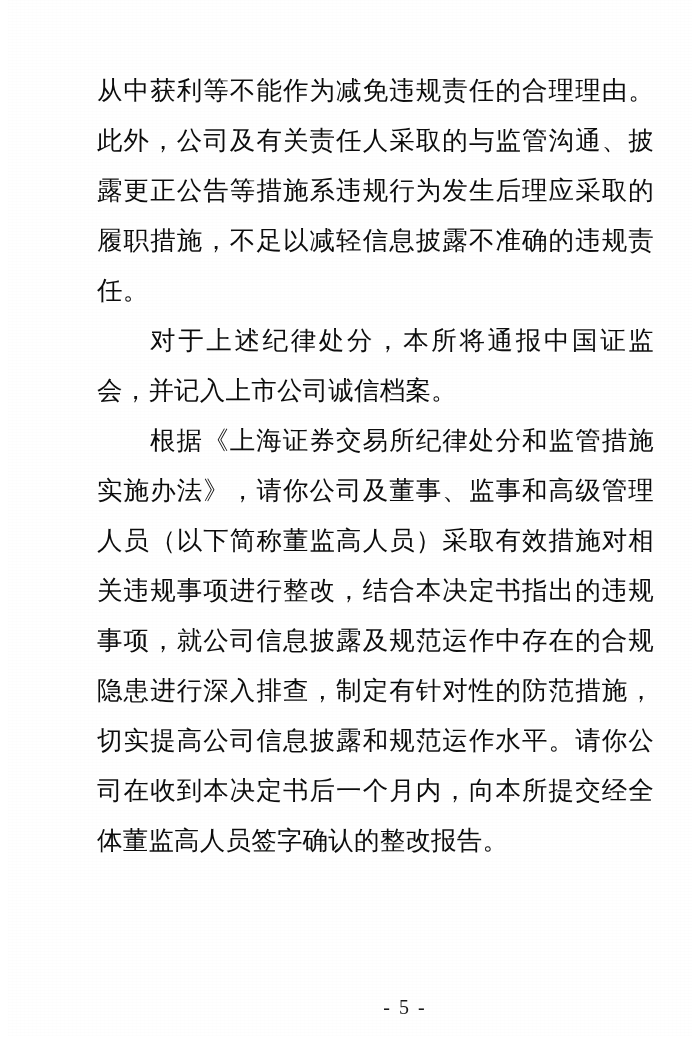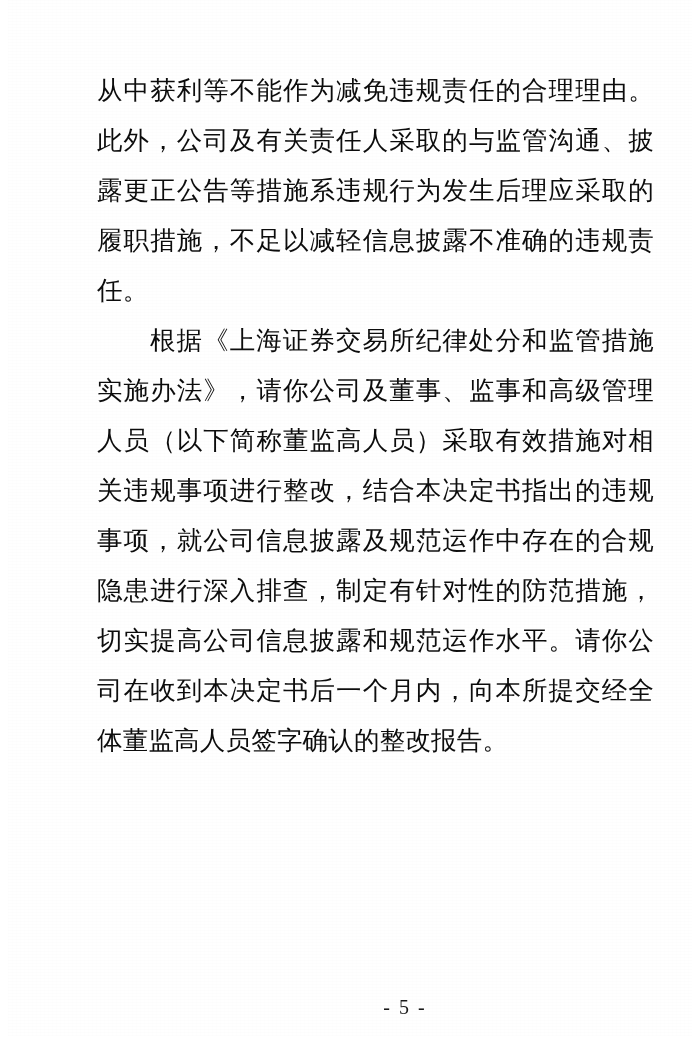--- a/index.html
+++ b/index.html
@@ -83,20 +83,21 @@
       repeating-linear-gradient(90deg, rgba(0,0,0,0.35) 0px, rgba(0,0,0,0) 1px, rgba(0,0,0,0) 4px);
   }
 </style>
 </head>
 <body>
 
 <div id="page">
 
   <div id="text-body">
     <p class="para">从中获利等不能作为减免违规责任的合理理由。此外，公司及有关责任人采取的与监管沟通、披露更正公告等措施系违规行为发生后理应采取的履职措施，不足以减轻信息披露不准确的违规责任。</p>
+    <p class="para indent">对于上述纪律处分，本所将通报中国证监会，并记入上市公司诚信档案。</p>
     <p class="para indent">根据《上海证券交易所纪律处分和监管措施实施办法》，请你公司及董事、监事和高级管理人员（以下简称董监高人员）采取有效措施对相关违规事项进行整改，结合本决定书指出的违规事项，就公司信息披露及规范运作中存在的合规隐患进行深入排查，制定有针对性的防范措施，切实提高公司信息披露和规范运作水平。请你公司在收到本决定书后一个月内，向本所提交经全体董监高人员签字确认的整改报告。</p>
 
   </div>
 
   <div id="page-number">
     <span class="pn-inner">- 5 -</span>
   </div>
 
   <div id="scan-grain"></div>
 

